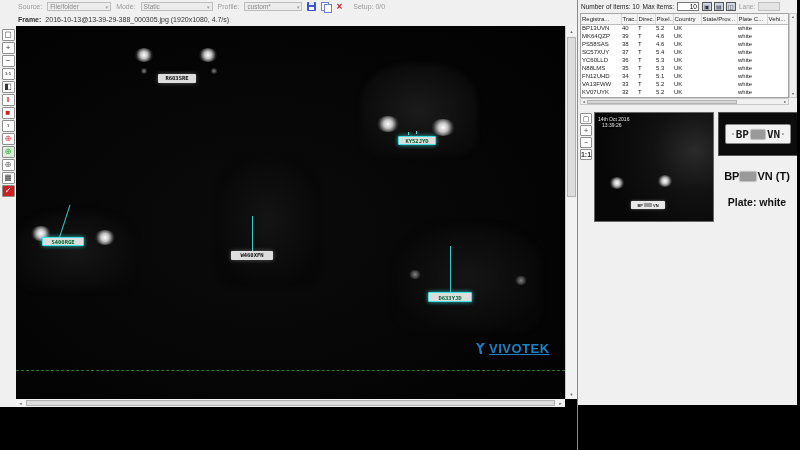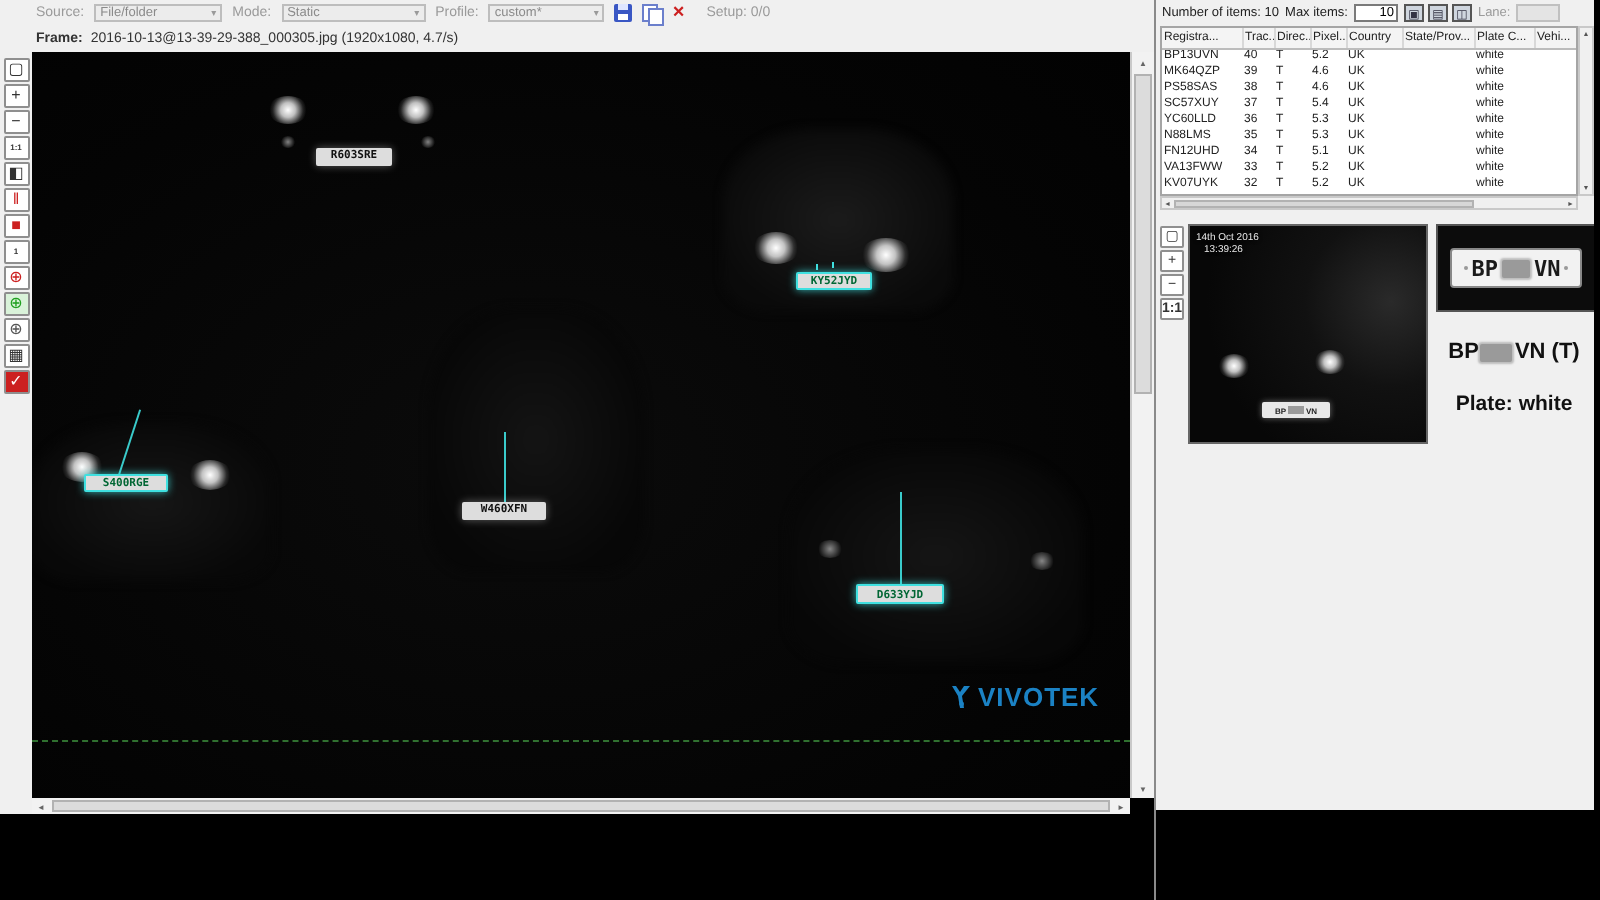--- a/index.html
+++ b/index.html
@@ -37,21 +37,21 @@
   .glow{position:absolute;border-radius:50%;background:radial-gradient(circle,#ffffff 0%,rgba(255,255,255,0.75) 30%,rgba(255,255,255,0.12) 62%,transparent 75%);}
   .dimglow{position:absolute;border-radius:50%;background:radial-gradient(circle,rgba(255,255,255,0.5),transparent 70%);}
   .carbody{position:absolute;border-radius:40% 40% 20% 20%;filter:blur(2px);}
   .plate{position:absolute;background:#ddd;color:#111;font-weight:bold;text-align:center;
          font-family:"DejaVu Sans Mono",monospace;font-size:5.5px;line-height:9px;height:9px;
          border-radius:1px;box-shadow:0 0 4px rgba(255,255,255,0.35);overflow:hidden;}
   .plate.cyan{border:1px solid #3fe0e0;box-shadow:0 0 4px rgba(64,224,224,0.8);color:#063;}
   .cyline{position:absolute;width:1px;background:#3fe0e0;opacity:.9;}
   .greenline{position:absolute;left:0;top:344px;width:549px;border-top:1px dashed rgba(70,170,70,0.65);}
   .watermark{position:absolute;left:458px;top:315px;display:flex;align-items:center;gap:2px;}
-  .wm-text{color:#1b82c4;font-weight:bold;font-size:13px;letter-spacing:0.5px;font-style:normal;}
+  .wm-text{color:#1b82c4;font-weight:bold;font-size:13px;letter-spacing:0.5px;font-style:normal;text-decoration:underline;}
 
   
   .vscroll{position:absolute;left:565px;top:26px;width:12px;height:373px;background:#f2f2f2;border-left:1px solid #c9c9c9;}
   .vscroll .sb-btn{height:10px;display:flex;align-items:center;justify-content:center;font-size:4px;color:#666;}
   .vscroll .sb-thumb{position:absolute;left:1px;width:9px;background:#dcdcdc;border:1px solid #b2b2b2;}
   .hscroll{position:absolute;left:16px;top:399px;width:549px;height:8px;background:#f2f2f2;display:flex;align-items:center;}
   .hscroll .sb-btn{width:9px;text-align:center;font-size:4px;color:#666;}
   .hscroll .sb-thumb{height:6px;flex:1;background:#dcdcdc;border:1px solid #b2b2b2;margin:0 1px;}
   .bottom-black{position:absolute;left:0;top:407px;width:577px;height:43px;background:#000;}
 

